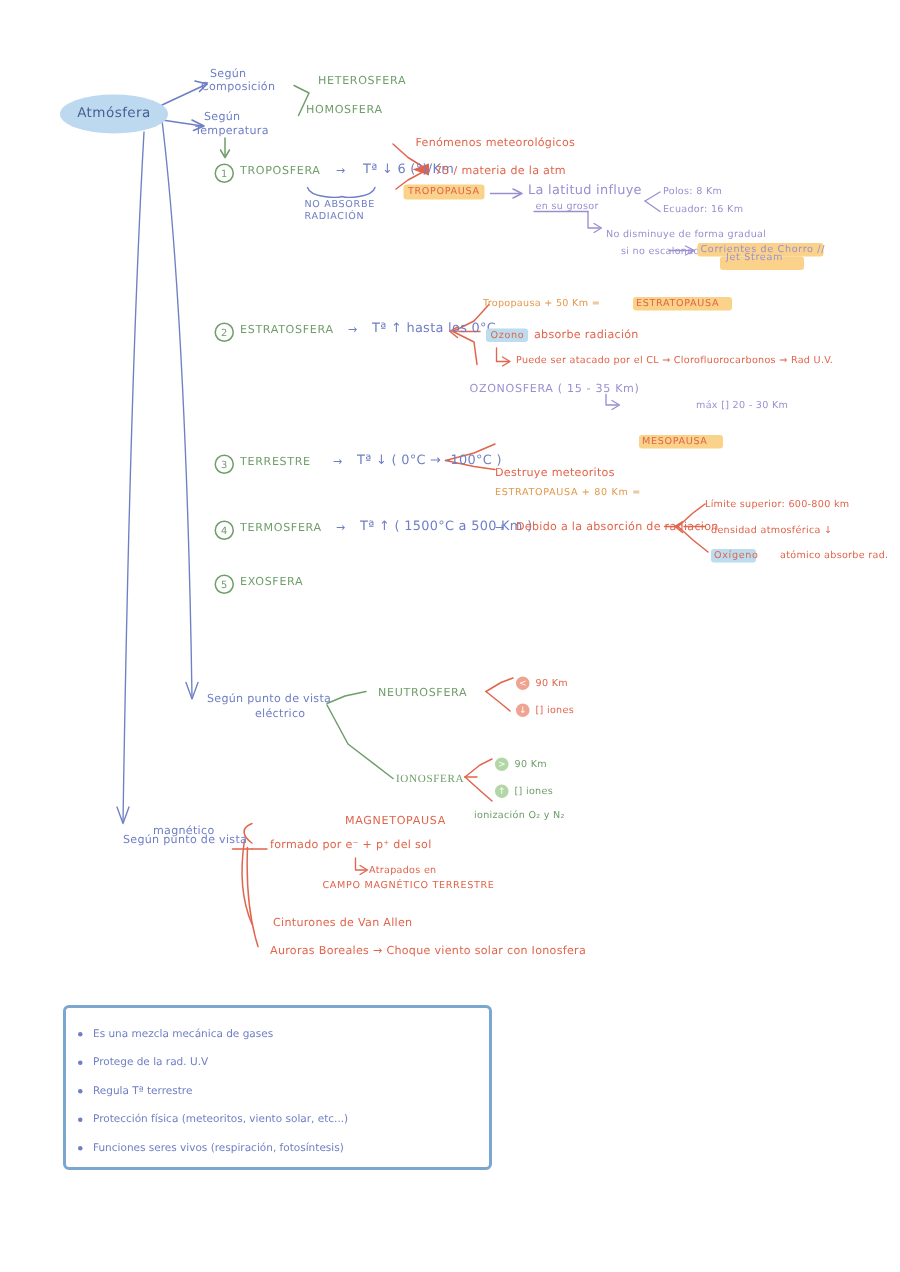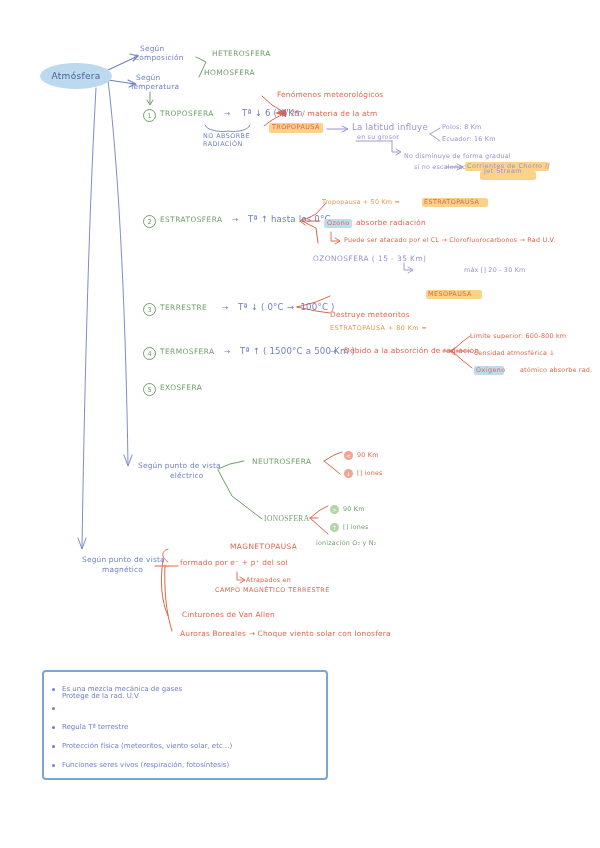--- a/index.html
+++ b/index.html
@@ -241,35 +241,35 @@
 <div class="lbl c-red sz7" style="left:357px;top:470px;">[] iones</div>
 
 <div class="lbl c-green sz8 cap" style="left:264px;top:515px;font-family:Liberation Serif, serif;">IONOSFERA</div>
 <div class="ion-badge bg-green" style="left:330px;top:505px;">&gt;</div>
 <div class="lbl c-green sz7" style="left:343px;top:506px;">90 Km</div>
 <div class="ion-badge bg-green" style="left:330px;top:523px;">↑</div>
 <div class="lbl c-green sz7" style="left:343px;top:524px;">[] iones</div>
 <div class="lbl c-green sz7" style="left:316px;top:540px;">ionización O₂ y N₂</div>
 
 <div class="lbl c-blue sz8" style="left:82px;top:556px;">Según punto de vista</div>
-<div class="lbl c-blue sz8" style="left:102px;top:566px;">magnético</div>
+<div class="lbl c-blue sz8" style="left:102px;top:550px;">magnético</div>
 
 <div class="lbl c-red sz8 cap" style="left:182px;top:543px;padding-left:48px;">MAGNETOPAUSA</div>
 <div class="lbl c-red sz8" style="left:180px;top:559px;">formado por e⁻ + p⁺ del sol</div>
 <div class="lbl c-red sz7" style="left:246px;top:577px;">Atrapados en</div>
 <div class="lbl c-red sz7 cap" style="left:215px;top:587px;">CAMPO MAGNÉTICO TERRESTRE</div>
 <div class="lbl c-red sz8" style="left:182px;top:611px;">Cinturones de Van Allen</div>
 <div class="lbl c-red sz8" style="left:180px;top:630px;">Auroras Boreales → Choque viento solar con Ionosfera</div>
 
 <div id="summary">
   <div class="sum-bullet" style="top:16px;"></div>
   <div class="sum-row" style="top:13px;">Es una mezcla mecánica de gases</div>
 
   <div class="sum-bullet" style="top:35px;"></div>
-  <div class="sum-row" style="top:20px;">Protege de la rad. U.V</div>
+  <div class="sum-row" style="top:32px;">Protege de la rad. U.V</div>
 
   <div class="sum-bullet" style="top:54px;"></div>
   <div class="sum-row" style="top:51px;">Regula Tª terrestre</div>
 
   <div class="sum-bullet" style="top:73px;"></div>
   <div class="sum-row" style="top:70px;">Protección física (meteoritos, viento solar, etc...)</div>
 
   <div class="sum-bullet" style="top:92px;"></div>
   <div class="sum-row" style="top:89px;">Funciones seres vivos (respiración, fotosíntesis)</div>
 </div>

